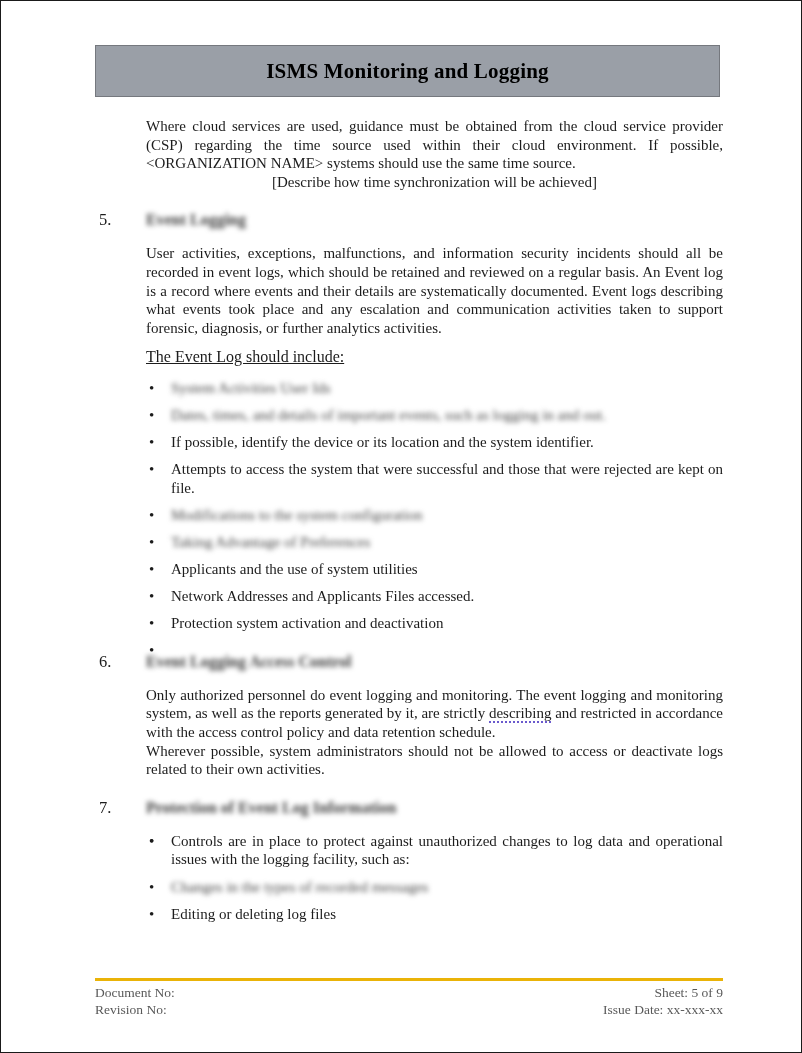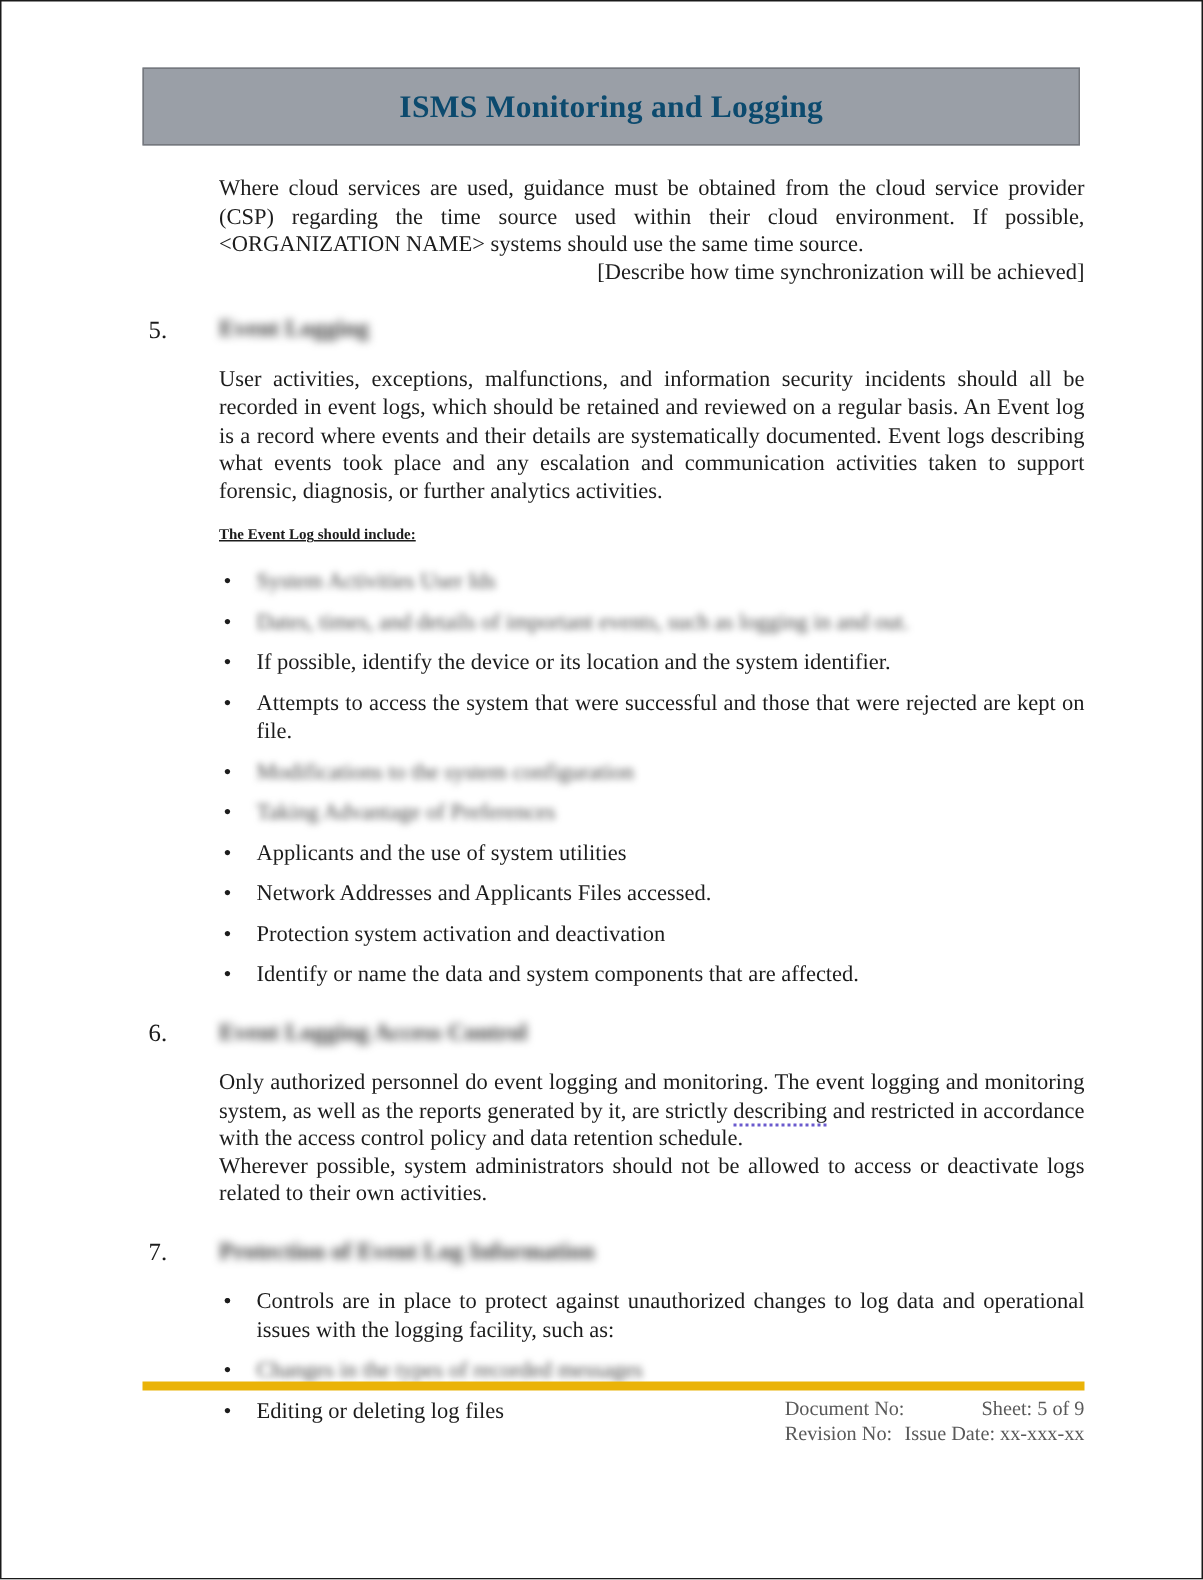--- a/index.html
+++ b/index.html
@@ -22,39 +22,39 @@
     width: 625px;
     height: 52px;
     background: #9a9fa7;
     border: 1px solid #75787e;
     display: flex;
     align-items: center;
     justify-content: center;
     box-sizing: border-box;
   }
   .banner-title {
-    color: #0c4a6e;
+    color: #000000;
     font-weight: bold;
     font-size: 21px;
     letter-spacing: 0.2px;
   }
   .content {
     position: absolute;
     left: 145px;
     top: 116px;
     width: 577px;
     font-size: 15px;
     line-height: 18.6px;
   }
   p.body-par {
     margin: 0;
     text-align: justify;
     text-justify: inter-word;
   }
-  p.placeholder-par { margin: 0; text-align: right; }
+  p.placeholder-par { margin: 0; text-align: center; }
   .section { position: relative; }
   .section-heading {
     position: relative;
     margin: 20px 0 13px 0;
     font-size: 16px;
     font-weight: bold;
     min-height: 20px;
   }
   .section-number {
     position: absolute;
@@ -62,23 +62,23 @@
     top: 0;
     font-weight: normal;
     font-size: 16.5px;
     color: #1c1c1c;
   }
   .blurred-strong { filter: blur(2.8px); color: #3d3d3d; }
   .blurred-soft   { filter: blur(2.6px); color: #474747; }
   .par-gap { margin: 10px 0 0 0; }
   .list-heading {
     margin: 11px 0 12px 0;
-    font-weight: bold;
+    font-weight: normal;
     text-decoration: underline;
-    font-size: 10px;
+    font-size: 16px;
   }
   ul.bullets { list-style: none; margin: 0; padding: 0; }
   ul.bullets li {
     position: relative;
     padding-left: 25px;
     margin: 8.5px 0;
     text-align: justify;
   }
   ul.bullets li .dot {
     position: absolute;
@@ -86,26 +86,26 @@
     top: 0;
     font-size: 15px;
   }
   .grammar-underline {
     border-bottom: 2px dotted #6a5acd;
     padding-bottom: 0px;
   }
   .footer {
     position: absolute;
     left: 94px;
-    top: 920px;
+    top: 977px;
     width: 628px;
-    border-top: 6px solid #eab308;
+    border-top: 3px solid #eab308;
     padding-top: 3px;
     display: flex;
-    justify-content: flex-end;
+    justify-content: space-between;
     color: #595959;
     font-size: 13.5px;
     line-height: 17px;
   }
   .footer-right { text-align: right; }
 </style>
 </head>
 <body>
 
 <div class="page">
@@ -129,21 +129,21 @@
       <ul class="bullets">
         <li><span class="dot">•</span><span class="blurred-soft">System Activities User Ids</span></li>
         <li><span class="dot">•</span><span class="blurred-soft">Dates, times, and details of important events, such as logging in and out.</span></li>
         <li><span class="dot">•</span><span>If possible, identify the device or its location and the system identifier.</span></li>
         <li><span class="dot">•</span><span>Attempts to access the system that were successful and those that were rejected are kept on file.</span></li>
         <li><span class="dot">•</span><span class="blurred-soft">Modifications to the system configuration</span></li>
         <li><span class="dot">•</span><span class="blurred-soft">Taking Advantage of Preferences</span></li>
         <li><span class="dot">•</span><span>Applicants and the use of system utilities</span></li>
         <li><span class="dot">•</span><span>Network Addresses and Applicants Files accessed.</span></li>
         <li><span class="dot">•</span><span>Protection system activation and deactivation</span></li>
-        <li><span class="dot">•</span><span>Identify or name the data and system components that are affected.</span></li>
+        <li><span class="dot">•</span></li>
       </ul>
     </div>
 
     <div class="section">
       <div class="section-heading">
         <span class="section-number">6.</span>
         <span class="blurred-strong">Event Logging Access Control</span>
       </div>
       <p class="body-par"><span>Only authorized personnel do event logging and monitoring. The event logging and monitoring system, as well as the reports generated by it, are strictly </span><span class="grammar-underline">describing</span><span> and restricted in accordance with the access control policy and data retention schedule.</span></p>
       <p class="body-par par-gap">Wherever possible, system administrators should not be allowed to access or deactivate logs related to their own activities.</p>

